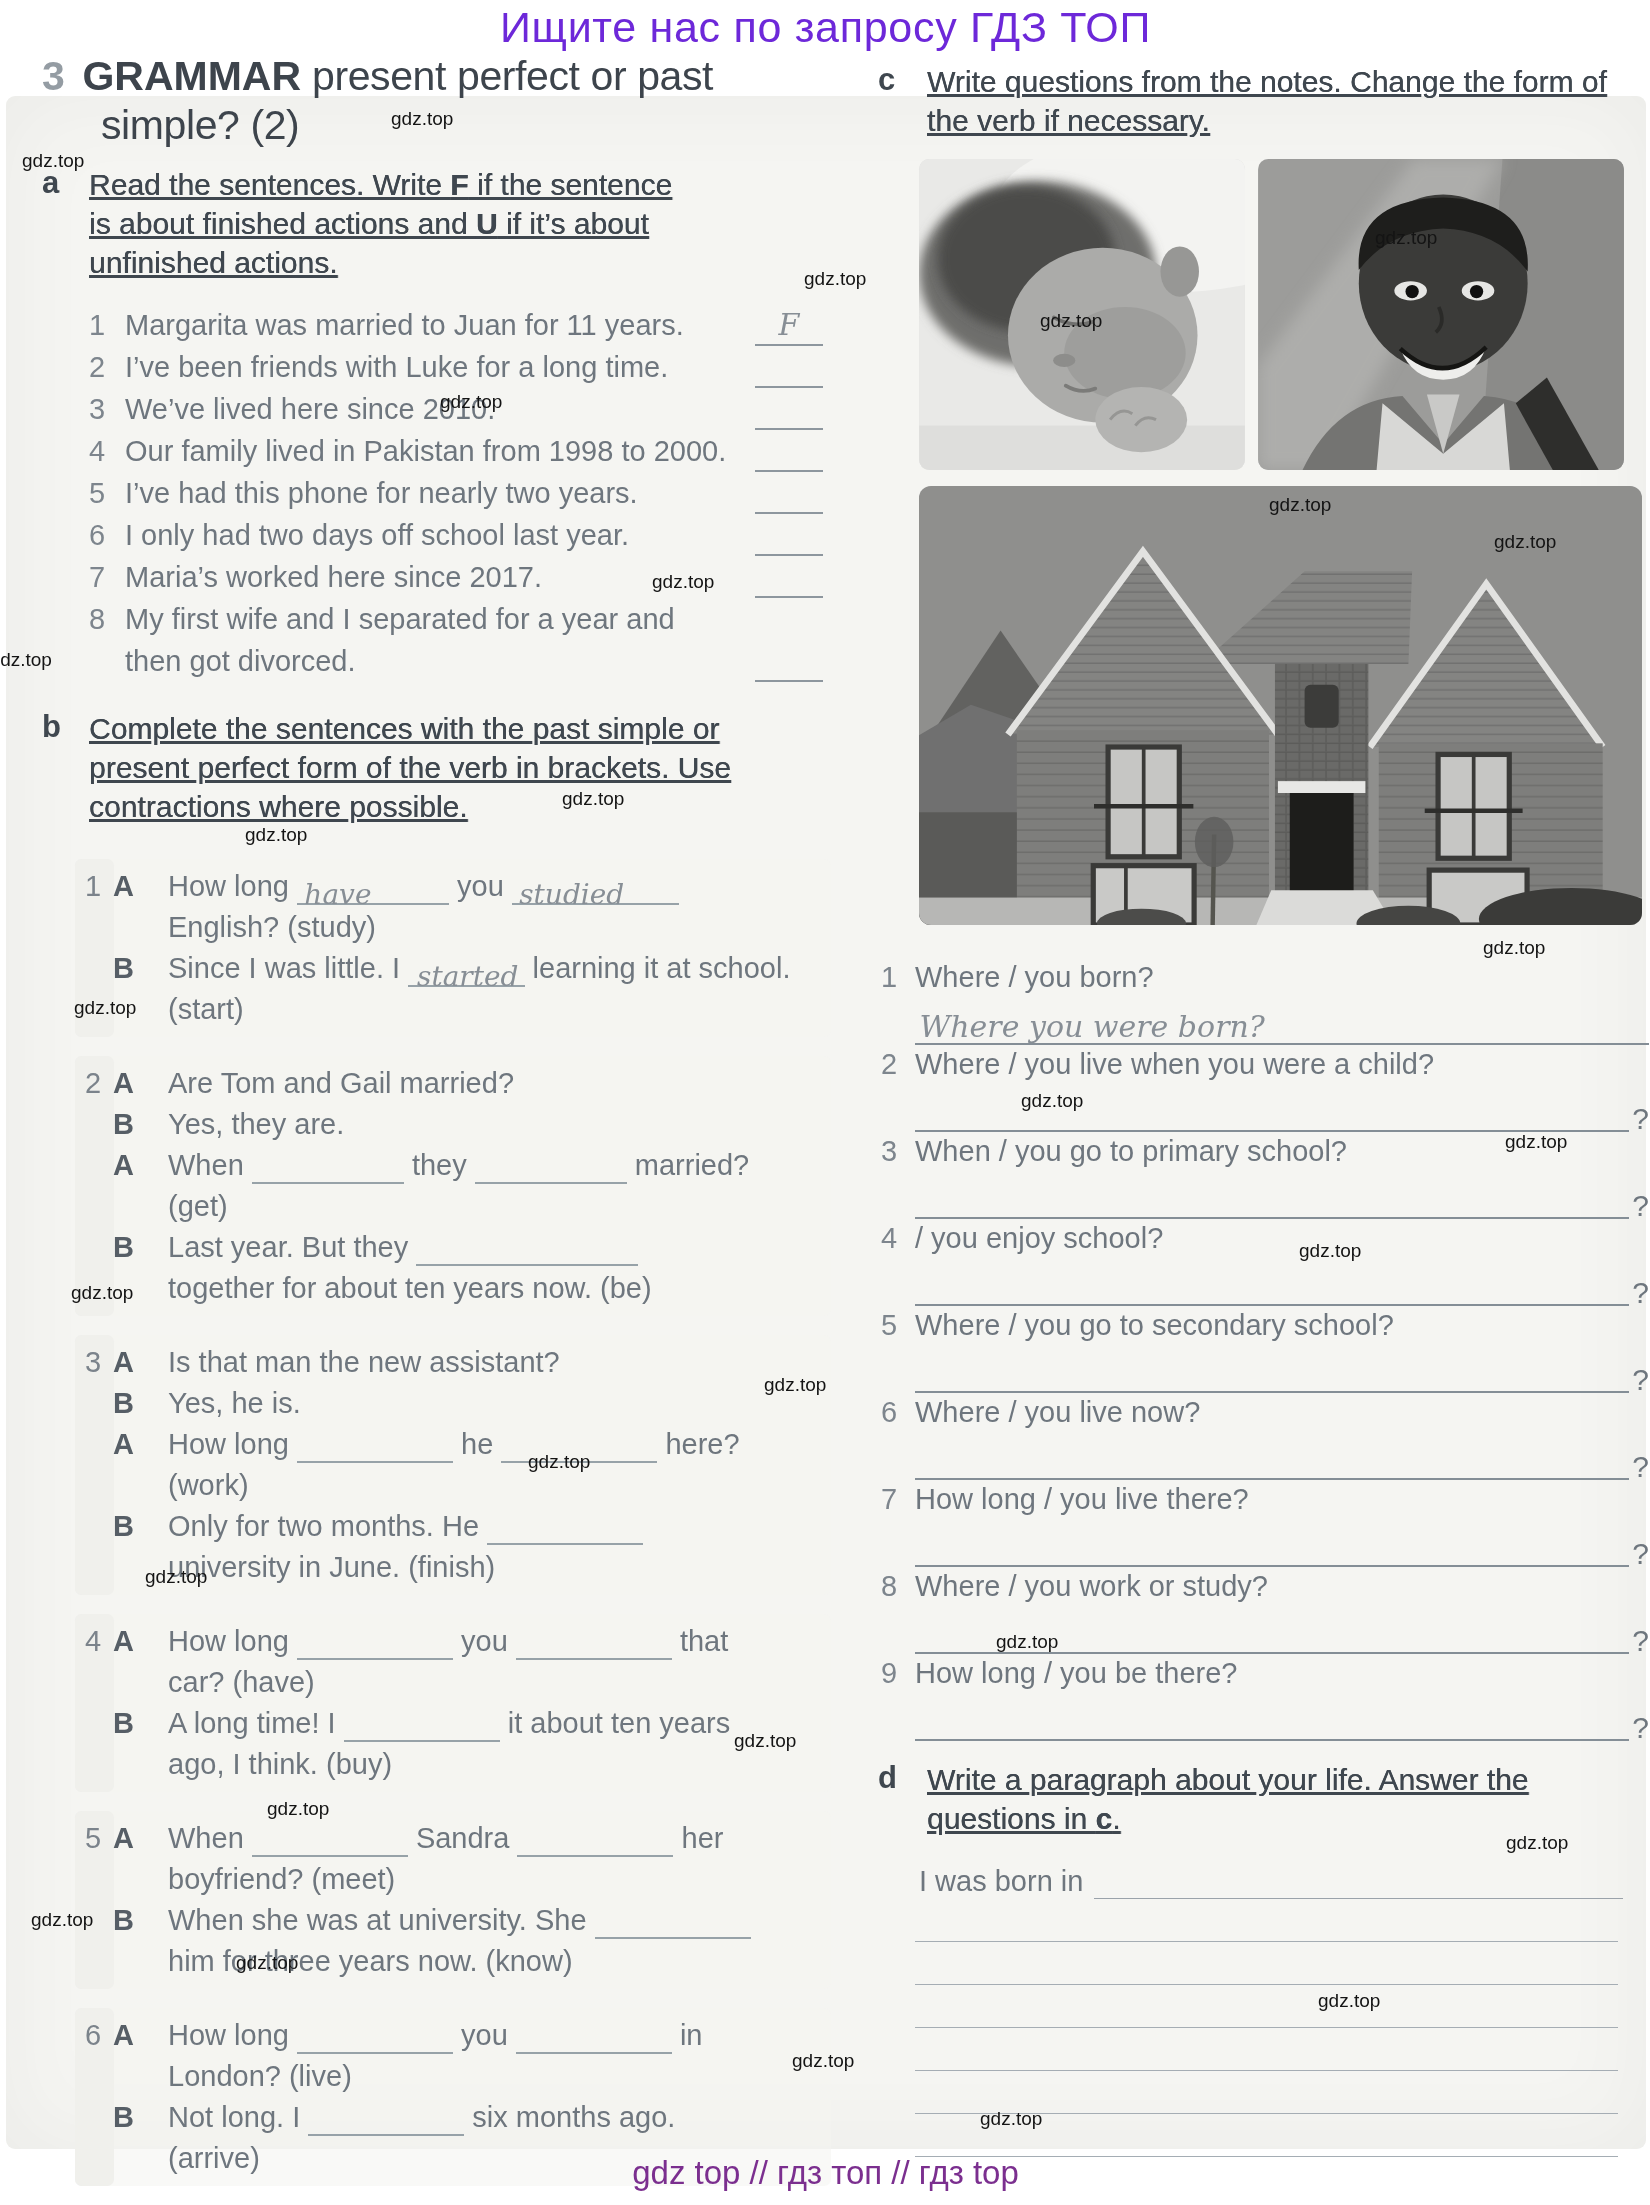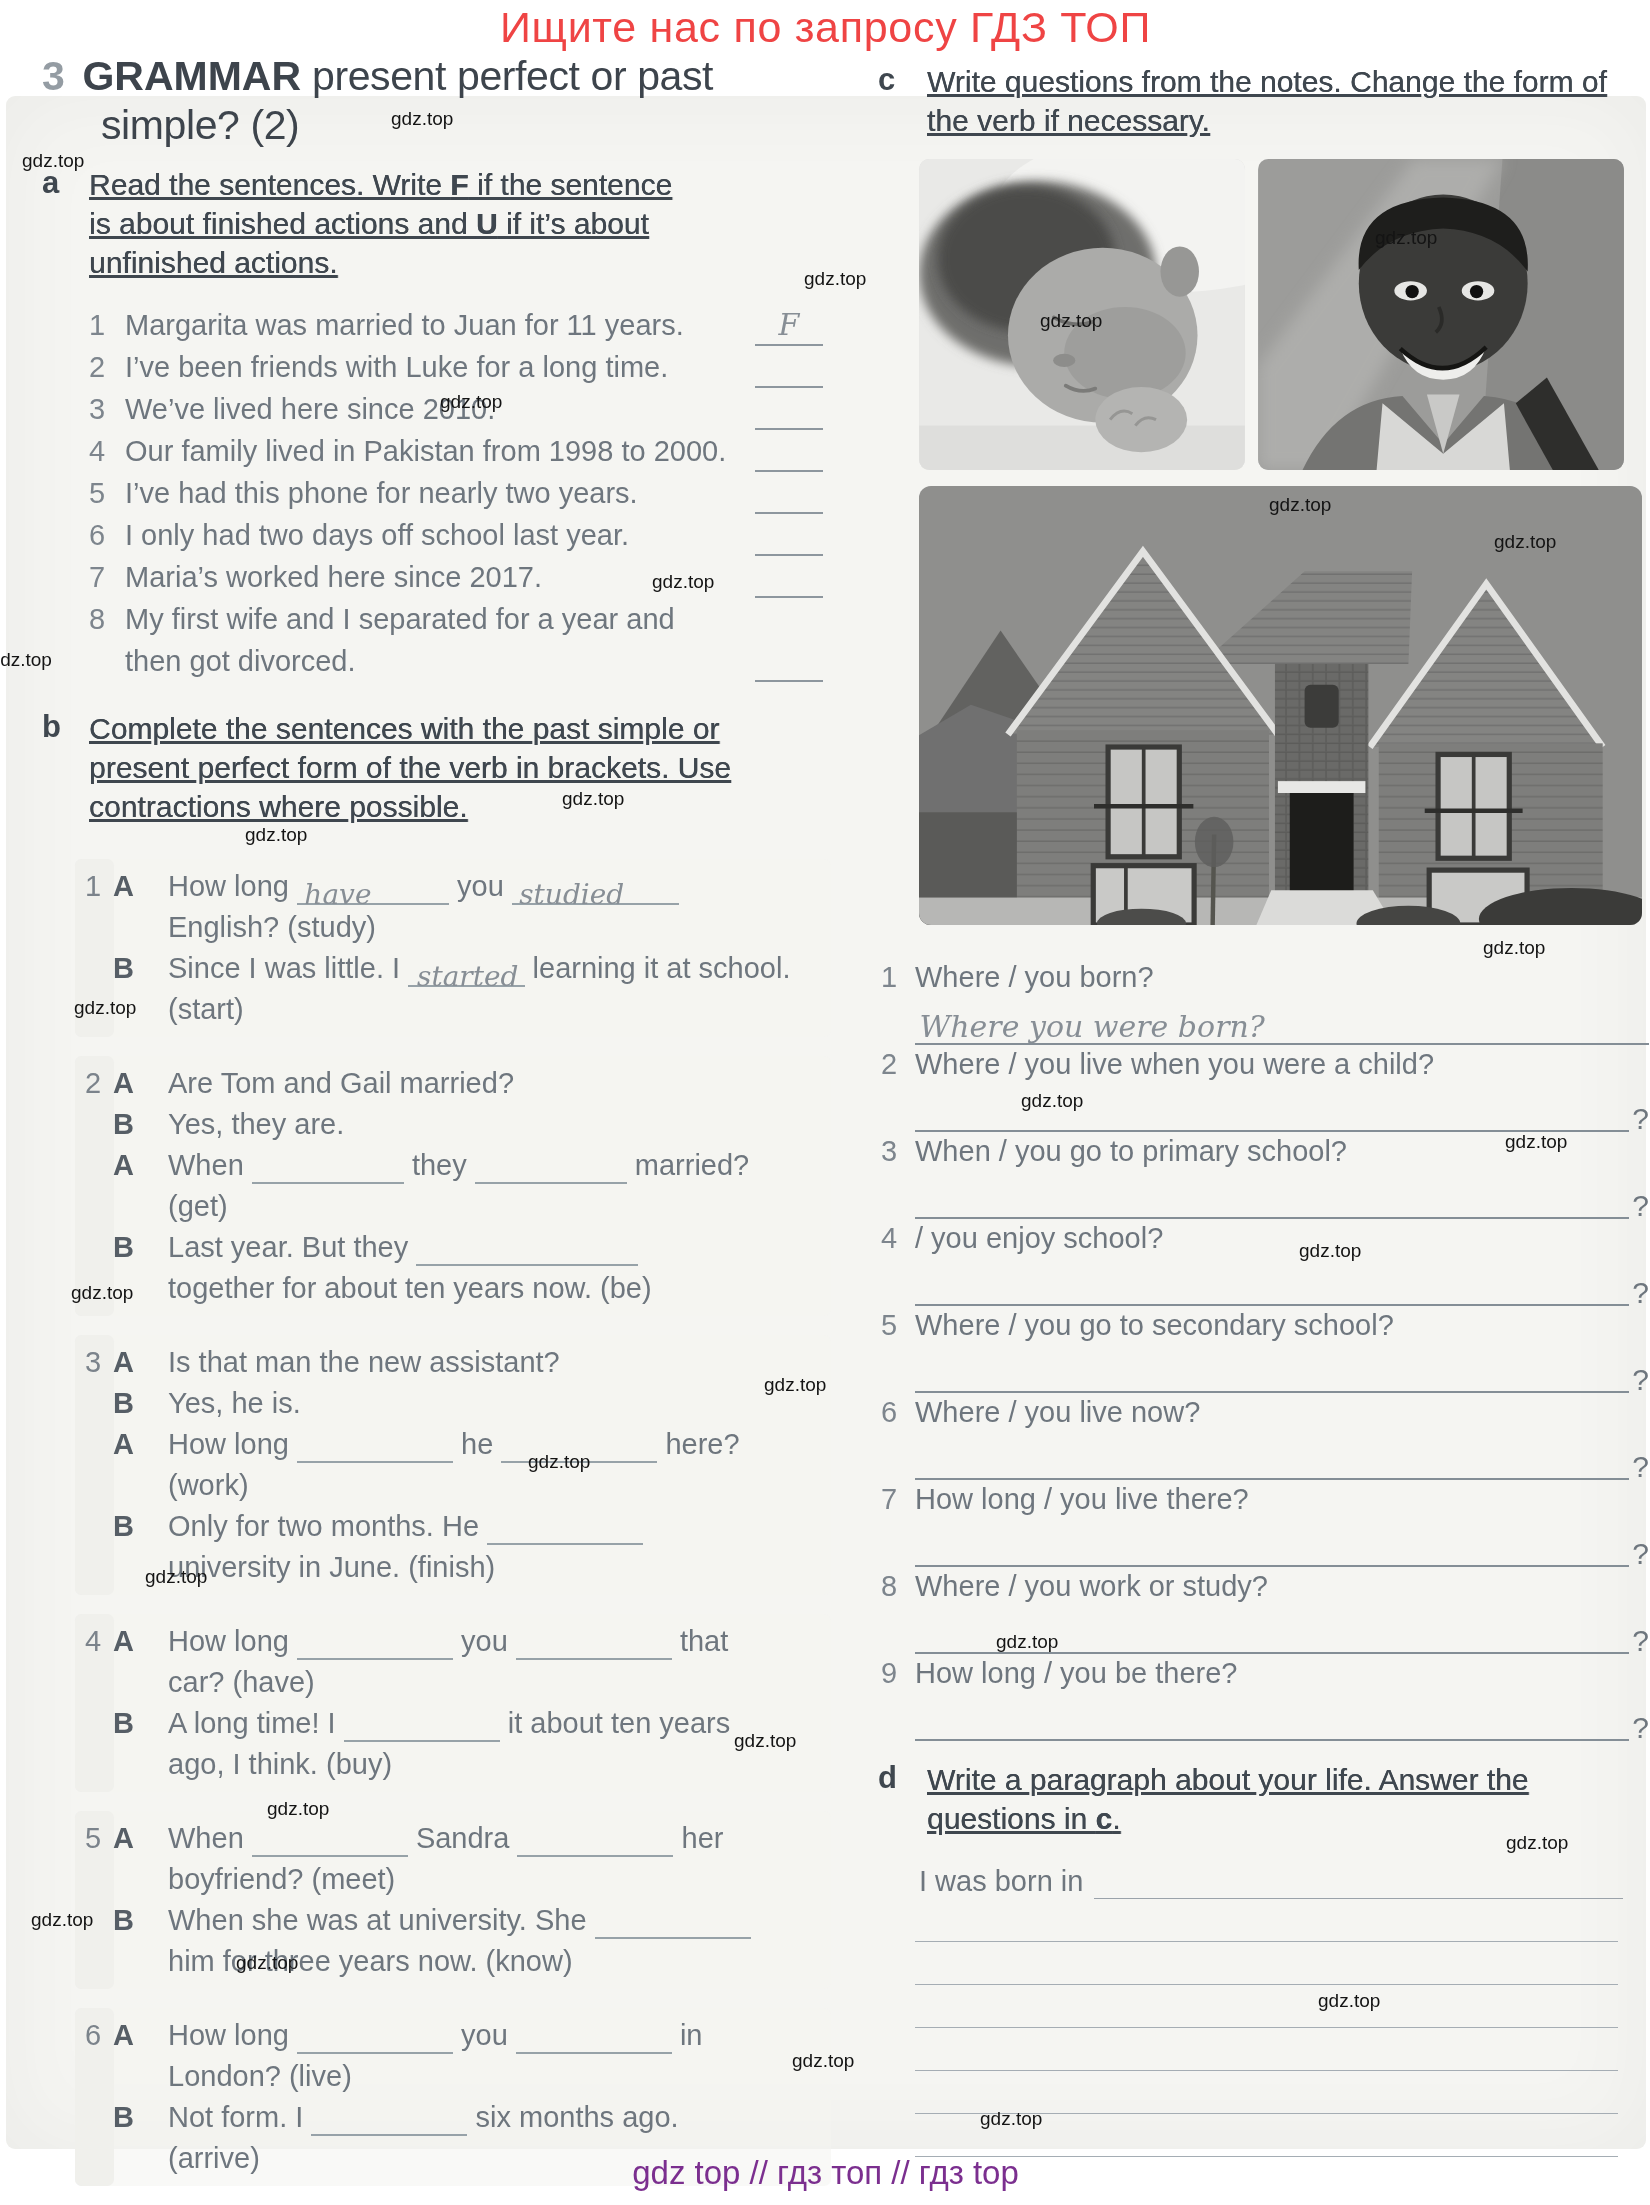--- a/index.html
+++ b/index.html
@@ -89,21 +89,21 @@
   .d-start{display:flex;align-items:flex-end;margin:25px 0 0 41px;width:704px;
            font-size:29px;line-height:36px;color:#6e767e;}
   .d-start-rule{flex:1;border-bottom:1.5px solid #9aa2aa;height:33px;margin-left:10.4px;}
   .d-line{margin-left:37px;width:703px;height:42px;border-bottom:1.5px solid #a5adb4;}
 </style>
 </head>
 <body>
 
 <div class="paper"></div>
 
-<div class="promo" style="color: #ef4444;">Ищите нас по запросу ГДЗ ТОП</div>
+<div class="promo" style="color: #6d28d9;">Ищите нас по запросу ГДЗ ТОП</div>
 
 <div class="sec">
   <div>
     <span class="num">3</span><span class="kw">GRAMMAR</span>
     <span>present perfect or past</span>
   </div>
   <div class="l2">simple? (2)</div>
 </div>
 
 <div class="part-a" style="position:absolute;">
@@ -240,21 +240,21 @@
       </div>
       <div class="b-block">
         <div class="b-num">6</div>
         <div class="b-lines">
           <div class="b-line">
             <span class="b-label">A</span>
             <span class="b-text"><span>How long </span><span class="blank" style="width: 156px;">&nbsp;</span><span> you </span><span class="blank" style="width: 156px;">&nbsp;</span><span> in</span><br><span>London? (live)</span></span>
           </div>
           <div class="b-line">
             <span class="b-label">B</span>
-            <span class="b-text"><span>Not form. I </span><span class="blank" style="width: 156px;">&nbsp;</span><span> six months ago.</span><br><span>(arrive)</span></span>
+            <span class="b-text"><span>Not long. I </span><span class="blank" style="width: 156px;">&nbsp;</span><span> six months ago.</span><br><span>(arrive)</span></span>
           </div>
         </div>
       </div>
     </div>
 </div>
 
 <div class="part-c">
   <span class="letter">c</span>
   <div class="instr" id="c-instr"><span>Write questions from the notes. Change the form of the verb if necessary.</span></div>
 

